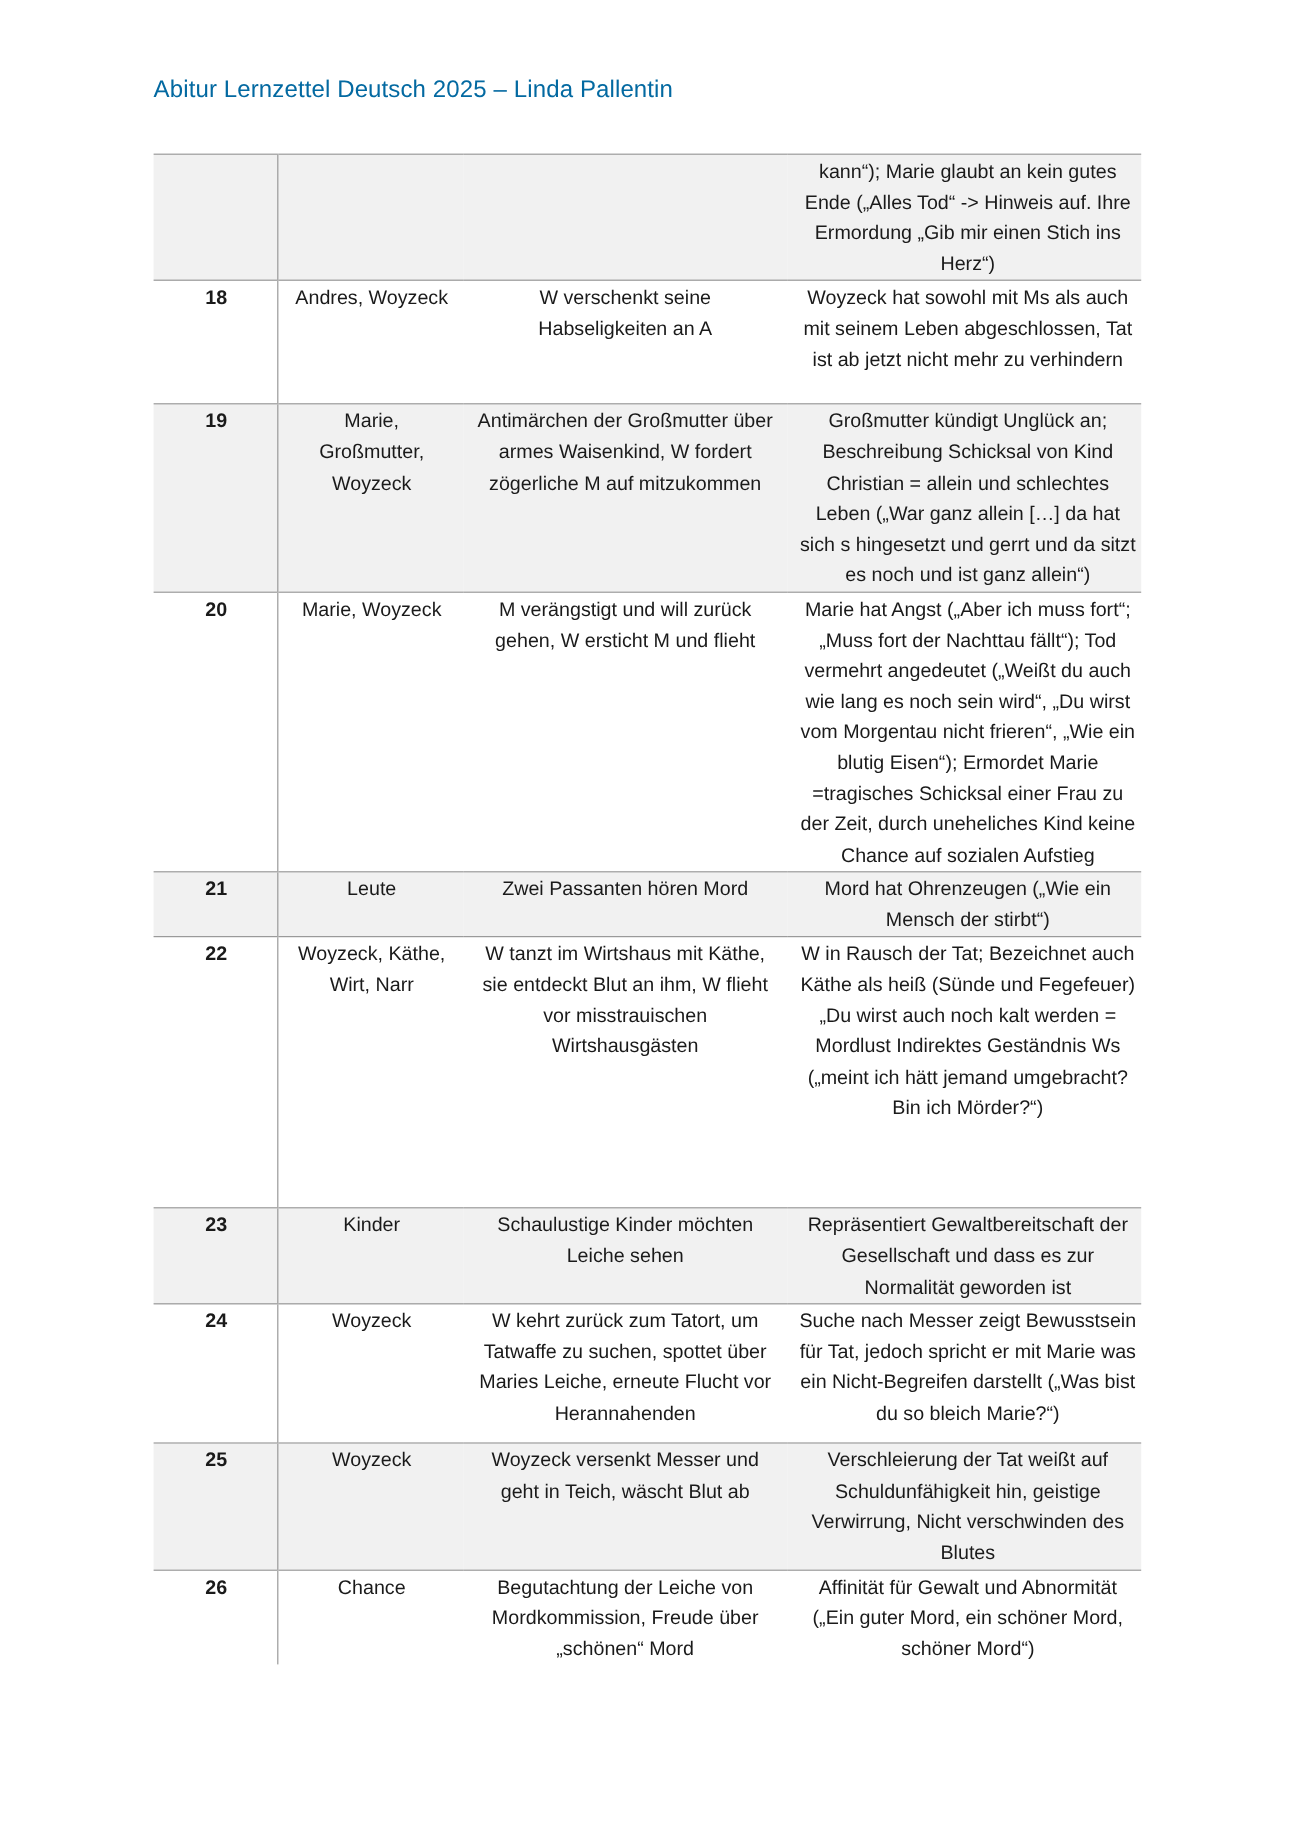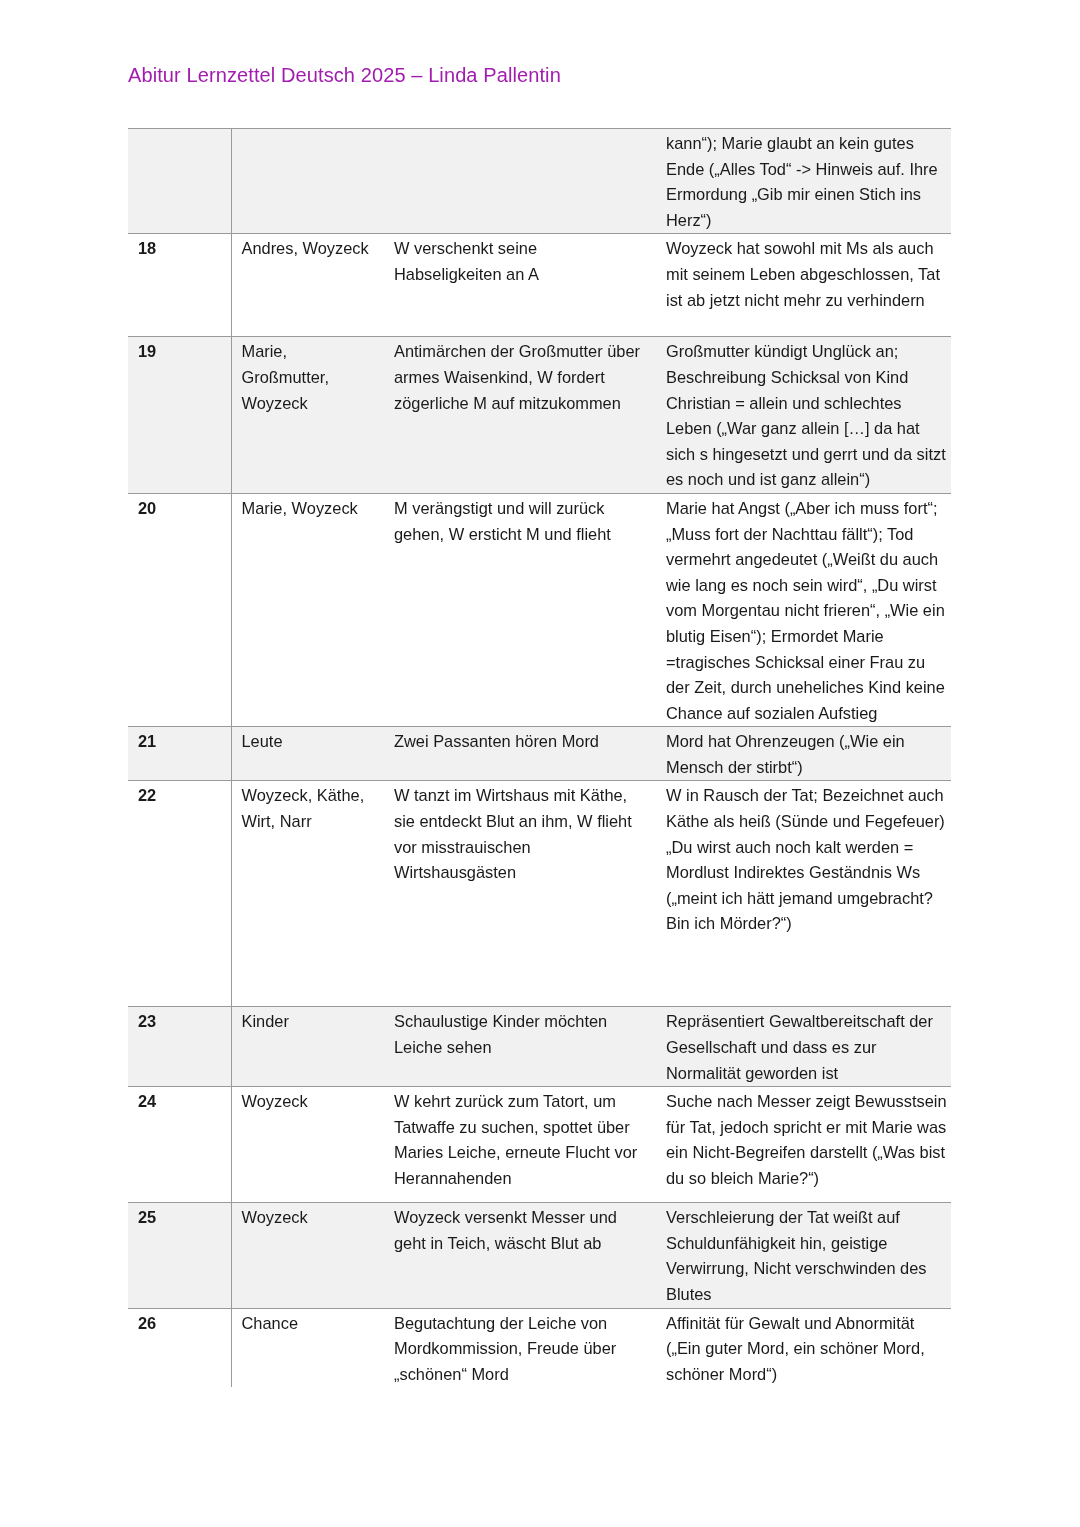--- a/index.html
+++ b/index.html
@@ -2,24 +2,24 @@
 <html><head>
   <meta charset="utf-8">
   <style>
     html, body { margin: 0; padding: 0; background: #ffffff; }
     body {
       width: 1080px; height: 1527px; position: relative; overflow: hidden;
       font-family: "Liberation Sans", "DejaVu Sans", sans-serif; color: #1a1a1a;
     }
     .page-header {
       position: absolute; left: 128px; top: 64px;
-      font-size: 20px; color: #a21caf; letter-spacing: 0.1px;
+      font-size: 20px; color: #0369a1; letter-spacing: 0.1px;
     }
     .table-wrap {
-      position: absolute; left: 128px; top: 128px; width: 823px;
+      position: absolute; left: 128px; top: 128px; width: 823px; text-align: center;
     }
     table { border-collapse: collapse; width: 823px; table-layout: fixed; }
     col.c1 { width: 103px; }
     col.c2 { width: 155px; }
     col.c3 { width: 270px; }
     col.c4 { width: 295px; }
     tr { border-top: 1.5px solid #9a9a9a; }
     tr.shaded td { background: #f1f1f1; }
     td {
       vertical-align: top; font-size: 16.4px; line-height: 25.6px;

